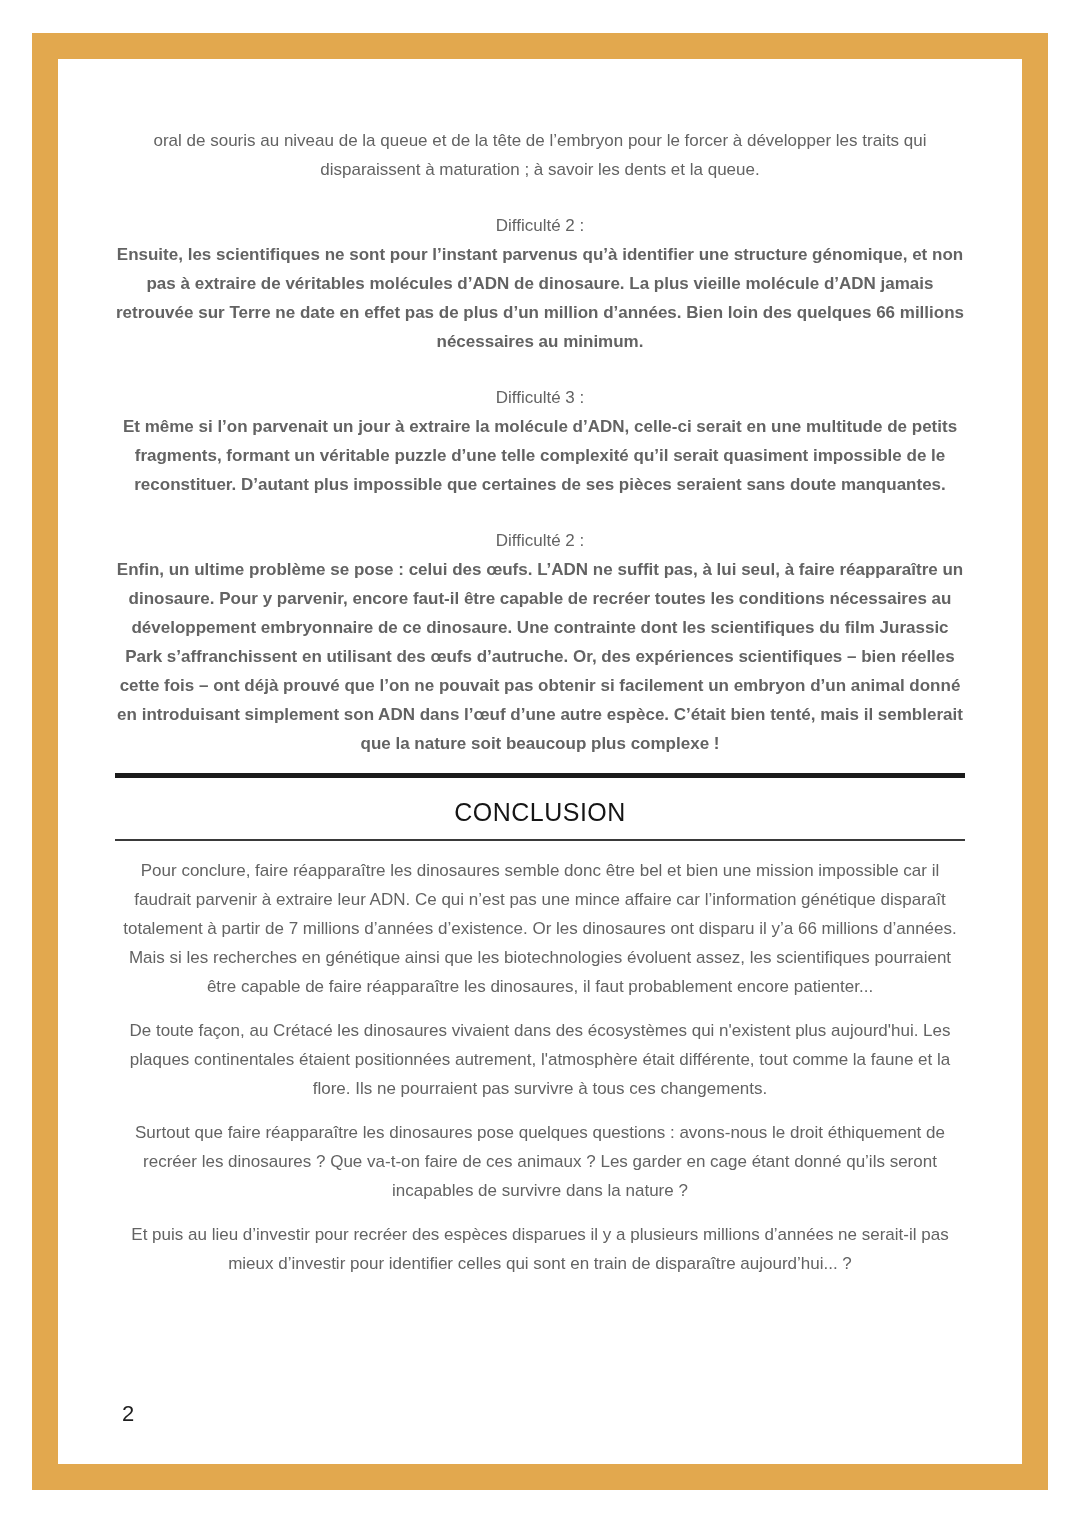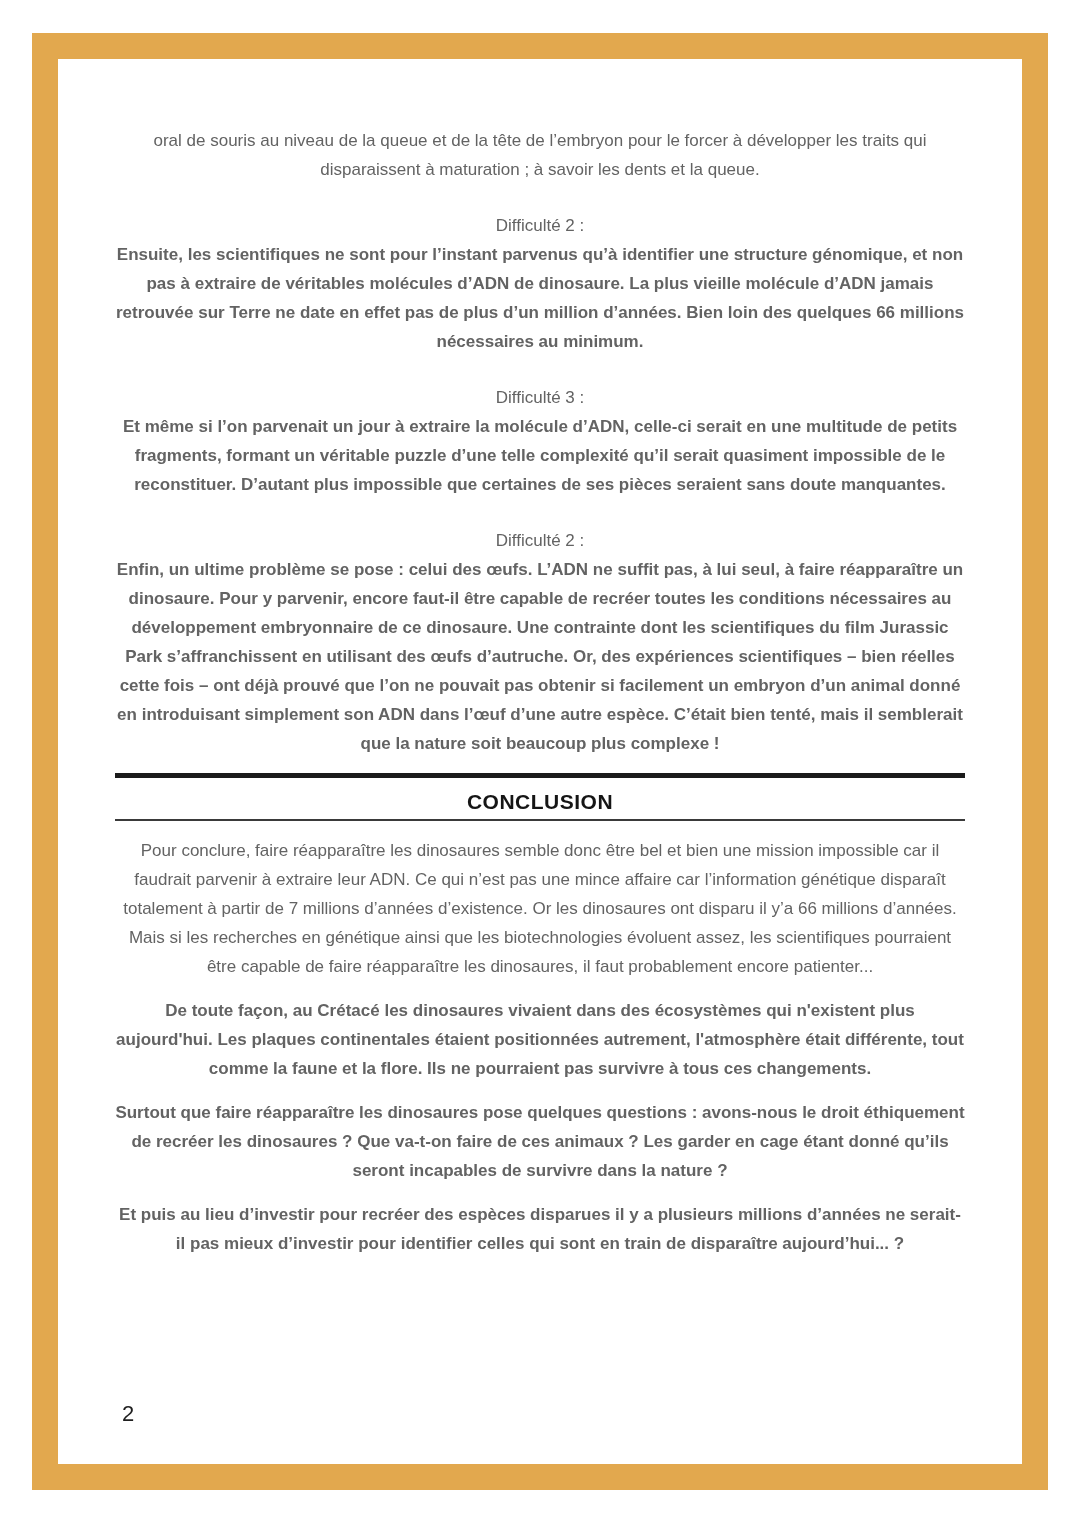--- a/index.html
+++ b/index.html
@@ -45,31 +45,30 @@
   .section-heading {
     margin: 27px 0 0;
   }
   .conclusion-block {
     margin: 15px 0 0;
     border-top: 5px solid #1b1b1b;
     border-bottom: 2px solid #3a3a3a;
     padding: 11px 0 4px;
   }
   .conclusion-title {
-    margin: 0;
-    font-size: 21px;
+    margin: 10px;
+    font-size: 25px;
     line-height: 26px;
-    font-weight: 700;
+    font-weight: 400;
     color: #151515;
     letter-spacing: 0.5px;
   }
   .para.after-rule {
   }
   .para.spaced {
-    font-weight: bold;
   }
   .page-number {
     position: absolute;
     left: 122px;
     top: 1400px;
     font-size: 22px;
     line-height: 28px;
     color: #1e1e1e;
   }
 </style>

